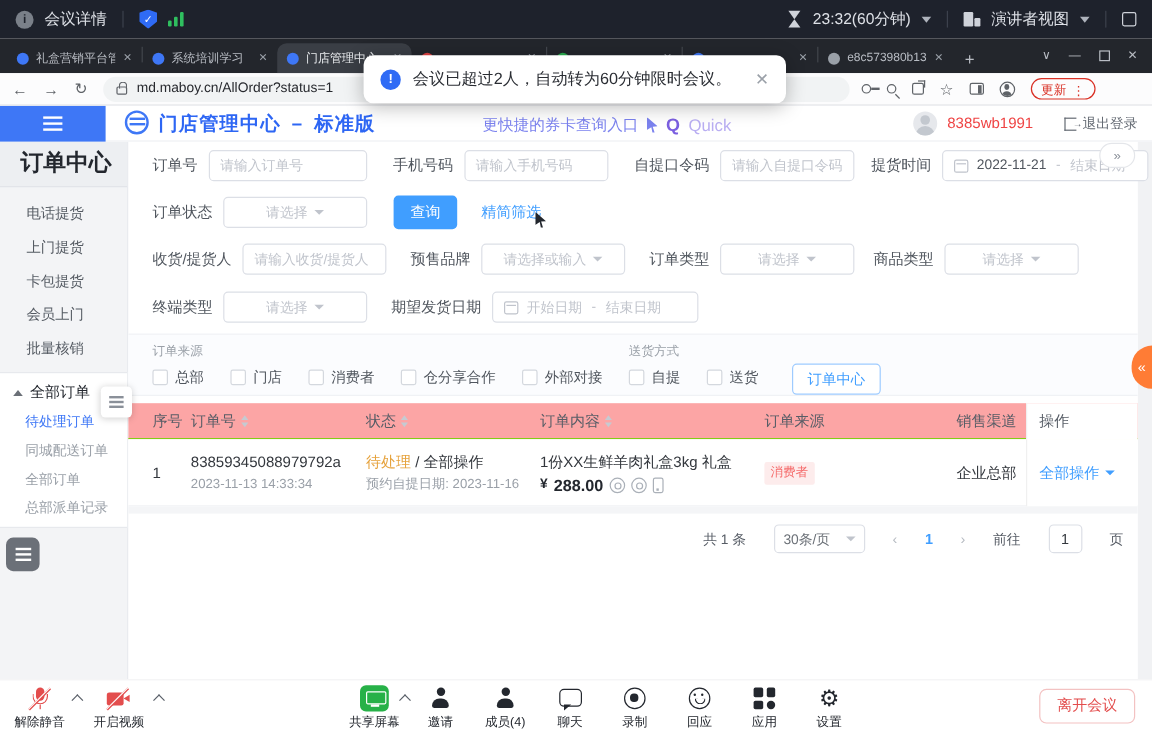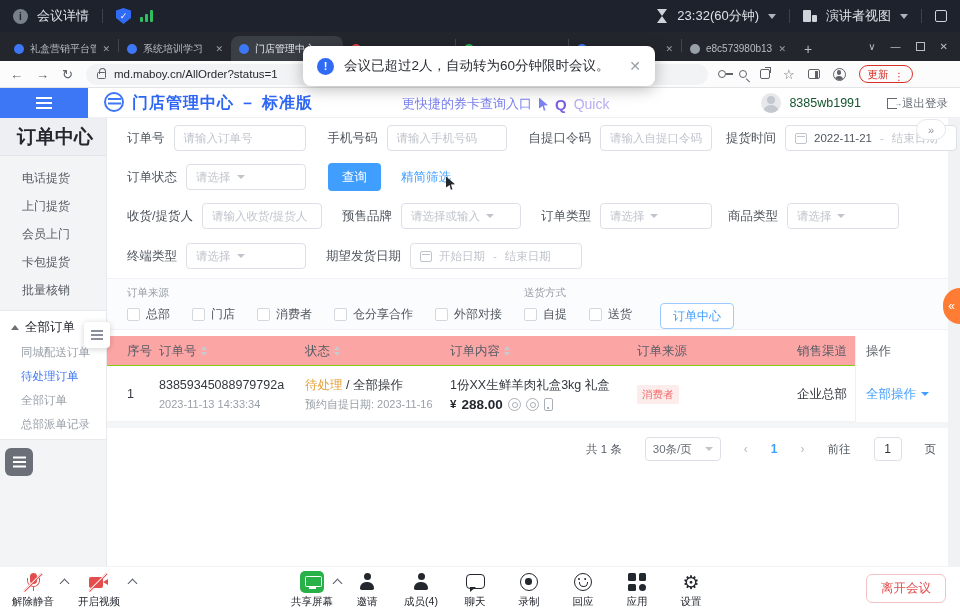--- a/index.html
+++ b/index.html
@@ -87,21 +87,21 @@
   .ptitle{position:absolute;left:132px;top:5px;font-size:16px;font-weight:bold;color:#2d66f4;letter-spacing:1px}
   .promo{position:absolute;left:402px;top:7px;display:flex;align-items:center;gap:7px}
   .promo .pt{font-size:13px;color:#7b82ee}
   .curp{width:9px;height:13px;background:#7b82ee;clip-path:polygon(0 0,100% 60%,55% 62%,72% 100%,52% 100%,42% 66%,0 84%)}
   .promo .q{font-size:15px;font-weight:bold;color:#7b5fe0}
   .promo .quick{font-size:14px;color:#b9aef2}
   .pright{position:absolute;right:12px;top:0;height:30px;display:flex;align-items:center;gap:8px}
   .avatar2{width:20px;height:20px;border-radius:50%;background:#e6e8ec;position:relative;overflow:hidden}
   .avatar2:before{content:"";position:absolute;left:6px;top:3px;width:8px;height:8px;border-radius:50%;background:#c3c8cf}
   .avatar2:after{content:"";position:absolute;left:2px;top:12px;width:16px;height:9px;border-radius:8px 8px 0 0;background:#c3c8cf}
-  .uname{font-size:12.5px;color:#14532d}
+  .uname{font-size:12.5px;color:#ef4444}
   .logout{display:flex;align-items:center;gap:5px;margin-left:18px;color:#646a73;font-size:11.5px}
   .ico-exit{width:10px;height:11px;border:1.3px solid #646a73;border-right:none;position:relative}
   .ico-exit:after{content:"→";position:absolute;right:-5px;top:0.5px;font-size:8px;color:#646a73}
 
   
   .sbar{position:absolute;left:0;top:118px;width:107px;height:462px;background:#f3f4f6;border-right:1px solid #e7e9ed;z-index:4}
   .sb-head{height:38px;line-height:38px;padding-left:17px;font-size:19px;font-weight:bold;color:#23272e;
            background:#edeff2;border-bottom:1px solid #e2e4e9}
   .sb-items{padding-top:8px}
   .sb-item{height:28px;line-height:28px;padding-left:22px;font-size:12px;color:#555b63}
@@ -126,21 +126,21 @@
 
   
   .main{position:absolute;left:107px;top:118px;width:841px;height:462px;background:#fff;z-index:4}
   .frow{position:absolute;left:20px;display:flex;align-items:center}
   .r1{top:7px}.r2{top:45px}.r3{top:85px}.r4{top:125px}
   .fl{font-size:12.5px;color:#50565e;margin-right:9px;white-space:nowrap}
   .ml14{margin-left:14px}.ml16{margin-left:16px}.ml20{margin-left:20px}.ml22{margin-left:22px}
   .inp{height:26px;border:1px solid #dcdfe6;border-radius:4px;background:#fff;display:flex;align-items:center;
        padding:0 9px;font-size:11.5px;color:#c0c4cc;white-space:nowrap}
   .w132{width:132px}.w120{width:120px}.w112{width:112px}.w172{width:172px}
-  .sel{justify-content:flex-start}
+  .sel{justify-content:center}
   .scaret{width:0;height:0;border-left:4px solid transparent;border-right:4px solid transparent;border-top:4px solid #c0c4cc;margin-left:6px;flex:none}
   .cal{width:12px;height:11px;border:1.2px solid #c0c4cc;border-radius:2px;position:relative;margin-right:7px;flex:none}
   .cal:before{content:"";position:absolute;left:1px;right:1px;top:2px;height:1.2px;background:#c0c4cc}
   .dark{color:#50565e}
   .dsep{margin:0 8px;color:#c0c4cc}
   .btn-primary{height:28px;padding:0 14px;background:#409eff;border-radius:4px;color:#fff;font-size:12.5px;
                display:flex;align-items:center;border:none}
   .link{color:#409eff;font-size:12.5px;position:relative}
   .curb{width:9px;height:13px;background:#23272e;clip-path:polygon(0 0,100% 60%,55% 62%,72% 100%,52% 100%,42% 66%,0 84%);
         position:absolute;right:-4px;bottom:-4px}
@@ -350,31 +350,31 @@
         <span>退出登录</span>
       </span>
     </div>
   </div>
 
   <div class="sbar">
     <div class="sb-head">订单中心</div>
     <div class="sb-items">
       <div class="sb-item">电话提货</div>
       <div class="sb-item">上门提货</div>
+      <div class="sb-item">卡包提货</div>
       <div class="sb-item">会员上门</div>
-      <div class="sb-item">卡包提货</div>
       <div class="sb-item">批量核销</div>
     </div>
     <div class="sb-group">
       <div class="sb-gh">
         <span class="tri-up"></span>
         <span>全部订单</span>
       </div>
+      <div class="sb-sub active">待处理订单</div>
       <div class="sb-sub">同城配送订单</div>
-      <div class="sb-sub active">待处理订单</div>
       <div class="sb-sub">全部订单</div>
       <div class="sb-sub">总部派单记录</div>
     </div>
   </div>
 
   <div class="main">
 
     <div class="frow r1">
       <span class="fl">订单号</span>
       <div class="inp w132">

